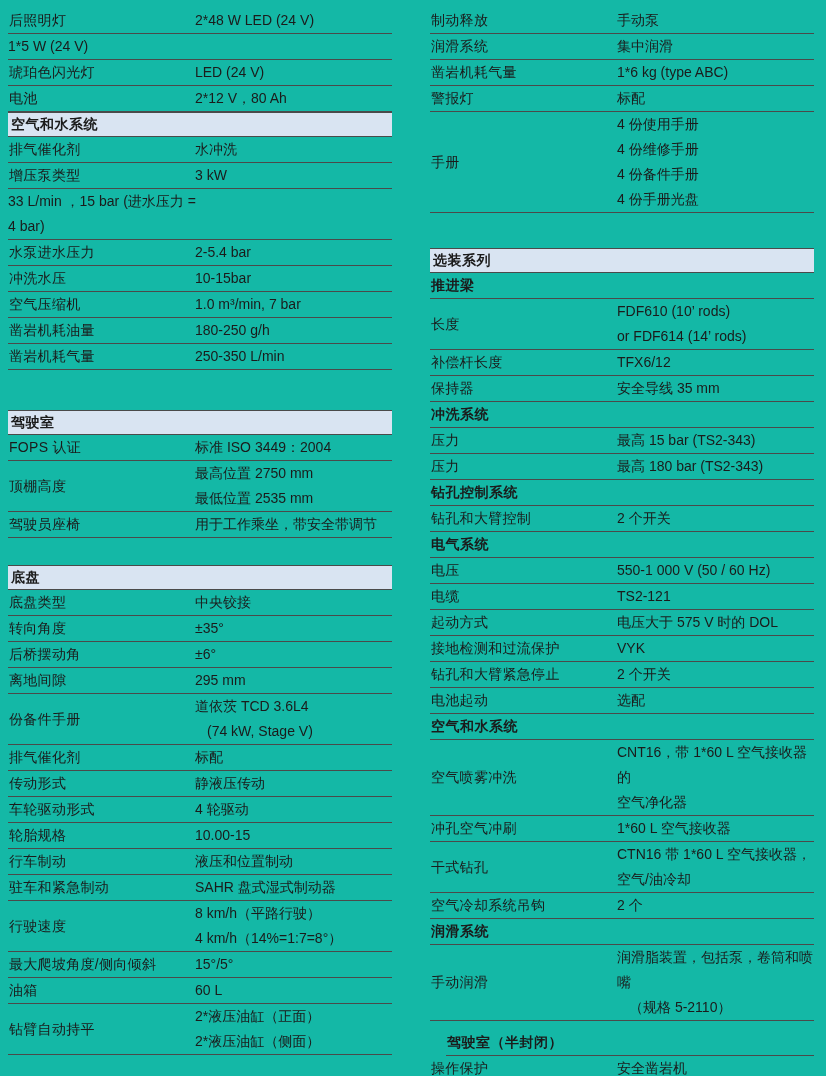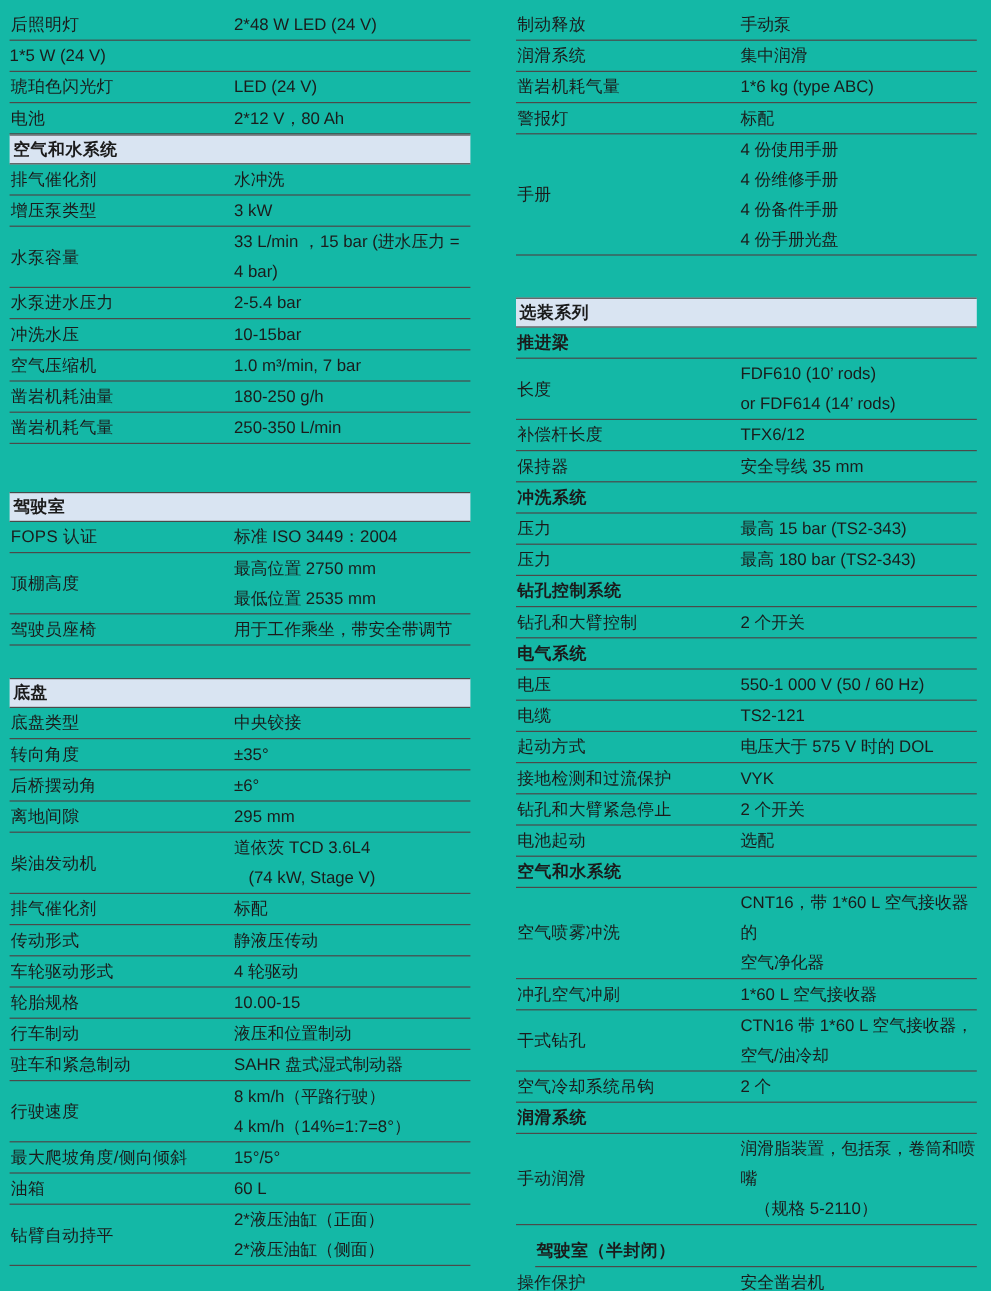--- a/index.html
+++ b/index.html
@@ -99,21 +99,20 @@
             <div class="line">水冲洗</div>
           </div>
         </div>
         <div class="row">
           <div class="lbl">增压泵类型</div>
           <div class="val">
             <div class="line">3 kW</div>
           </div>
         </div>
         <div class="row">
-          <div class="lbl">水泵容量</div>
           <div class="val">
             <div class="line">33 L/min ，15 bar (进水压力 =</div>
             <div class="line">4 bar)</div>
           </div>
         </div>
         <div class="row">
           <div class="lbl">水泵进水压力</div>
           <div class="val">
             <div class="line">2-5.4 bar</div>
           </div>
@@ -185,21 +184,21 @@
             <div class="line">±6°</div>
           </div>
         </div>
         <div class="row">
           <div class="lbl">离地间隙</div>
           <div class="val">
             <div class="line">295 mm</div>
           </div>
         </div>
         <div class="row">
-          <div class="lbl">柴油发动机</div>
+          <div class="lbl">份备件手册</div>
           <div class="val">
             <div class="line">道依茨 TCD 3.6L4</div>
             <div class="line indent">(74 kW, Stage V)</div>
           </div>
         </div>
         <div class="row">
           <div class="lbl">排气催化剂</div>
           <div class="val">
             <div class="line">标配</div>
           </div>

